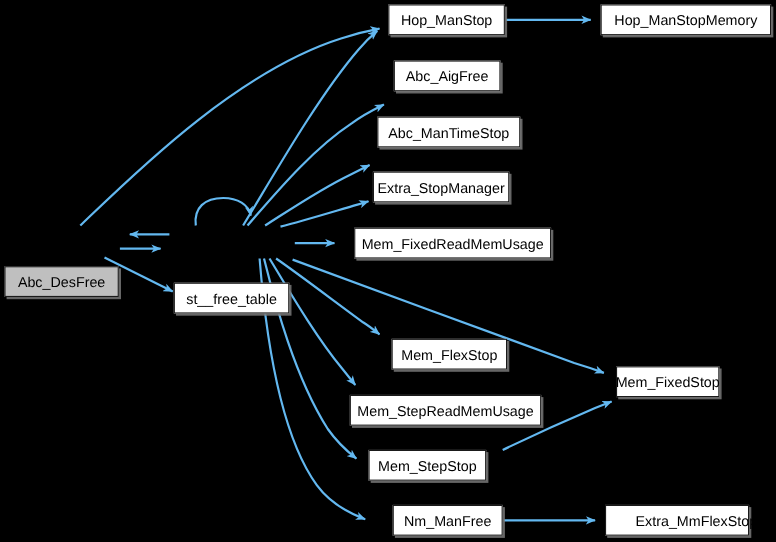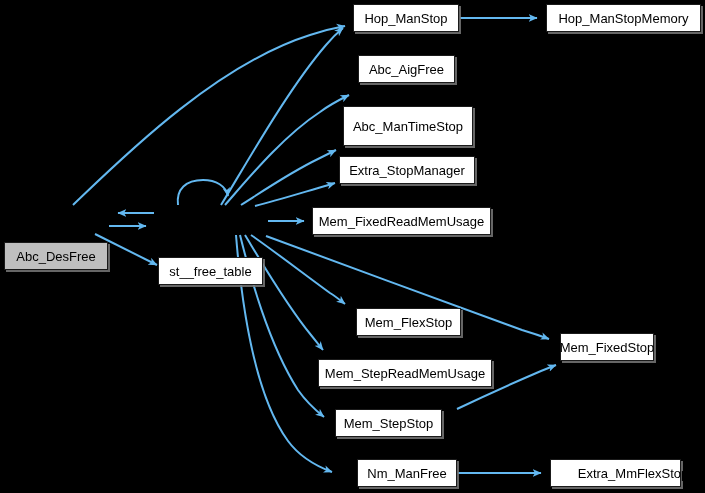--- a/index.html
+++ b/index.html
@@ -102,27 +102,27 @@
     </div>
   <div class="node" style="left:353px;top:4px;width:106px;height:28px;">
       <span>Hop_ManStop</span>
     </div>
   <div class="node" style="left:546px;top:4px;width:155px;height:28px;">
       <span>Hop_ManStopMemory</span>
     </div>
   <div class="node" style="left:358px;top:55px;width:97px;height:28px;">
       <span>Abc_AigFree</span>
     </div>
-  <div class="node" style="left:343px;top:106px;width:130px;height:40px;">
+  <div class="node" style="left:343px;top:106px;width:130px;height:28px;">
       <span>Abc_ManTimeStop</span>
     </div>
-  <div class="node" style="left:339px;top:156px;width:136px;height:28px;">
+  <div class="node" style="left:339px;top:156px;width:124px;height:28px;">
       <span>Extra_StopManager</span>
     </div>
-  <div class="node" style="left:312px;top:207px;width:179px;height:28px;">
+  <div class="node" style="left:322px;top:207px;width:179px;height:28px;">
       <span>Mem_FixedReadMemUsage</span>
     </div>
   <div class="node" style="left:356px;top:308px;width:105px;height:28px;">
       <span>Mem_FlexStop</span>
     </div>
   <div class="node" style="left:318px;top:359px;width:174px;height:28px;">
       <span>Mem_StepReadMemUsage</span>
     </div>
   <div class="node" style="left:335px;top:409px;width:107px;height:28px;">
       <span>Mem_StepStop</span>

